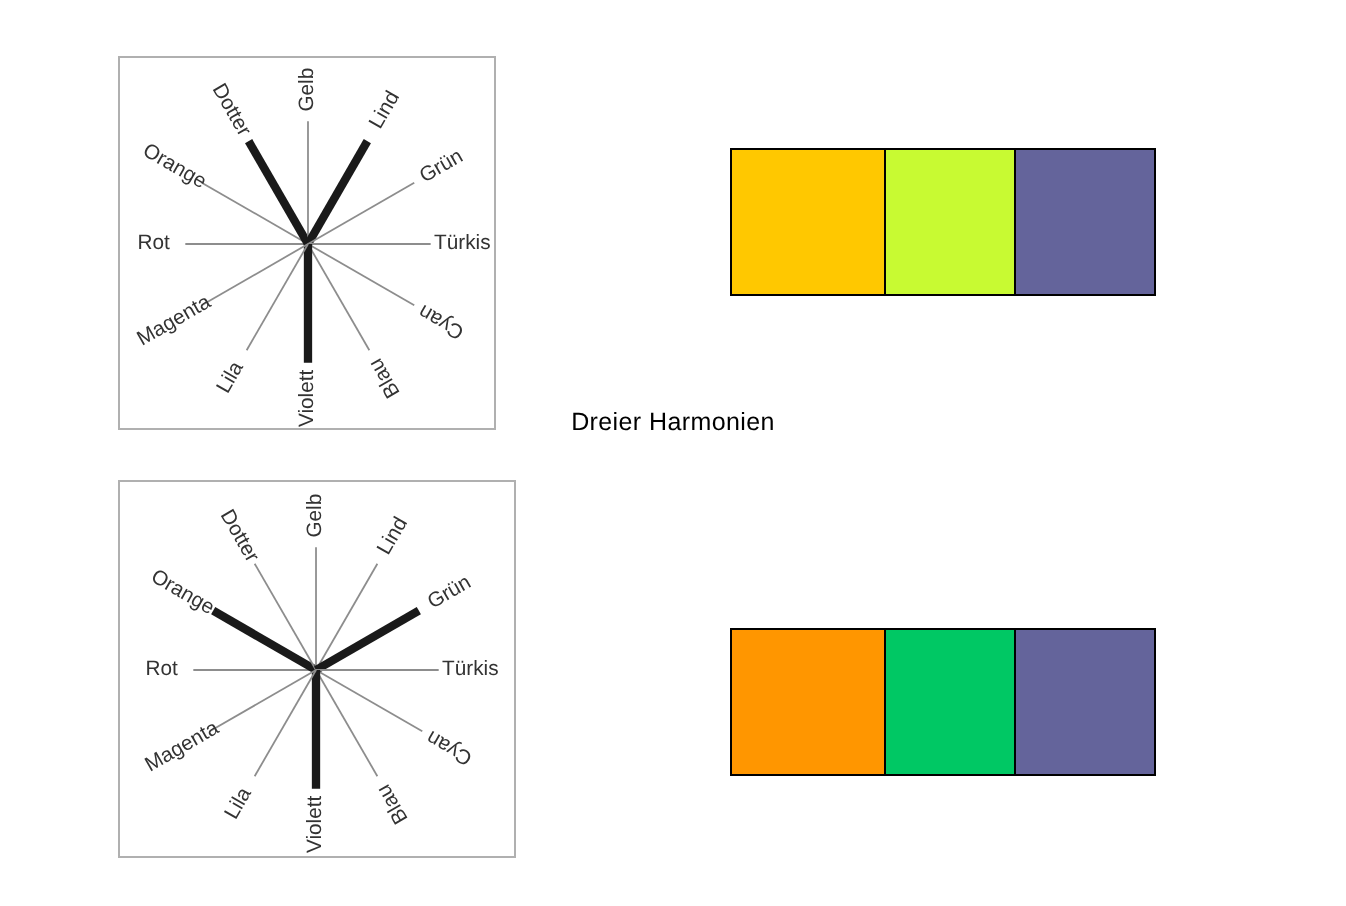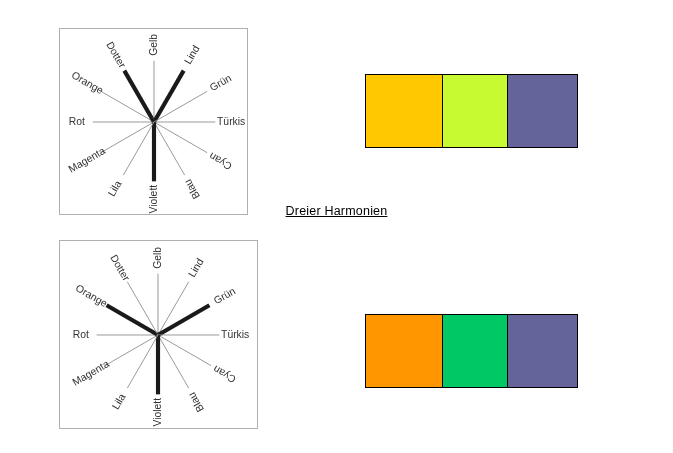--- a/index.html
+++ b/index.html
@@ -96,21 +96,20 @@
     top: 204px;
     width: 673px;
     text-align: center;
     font-family: "Liberation Sans", sans-serif;
     font-size: 12.5px;
     color: #000000;
     letter-spacing: 0.2px;
   }
   #caption-inner {
     display: inline-block;
-    text-decoration: underline;
   }
 </style>
 </head>
 <body>
 
 <div class="stage">
 
   <div class="wheel-panel" id="wheel-panel-1">
     <svg class="wheel-svg" viewBox="0 0 189 187">
       <g id="spokes-1">

